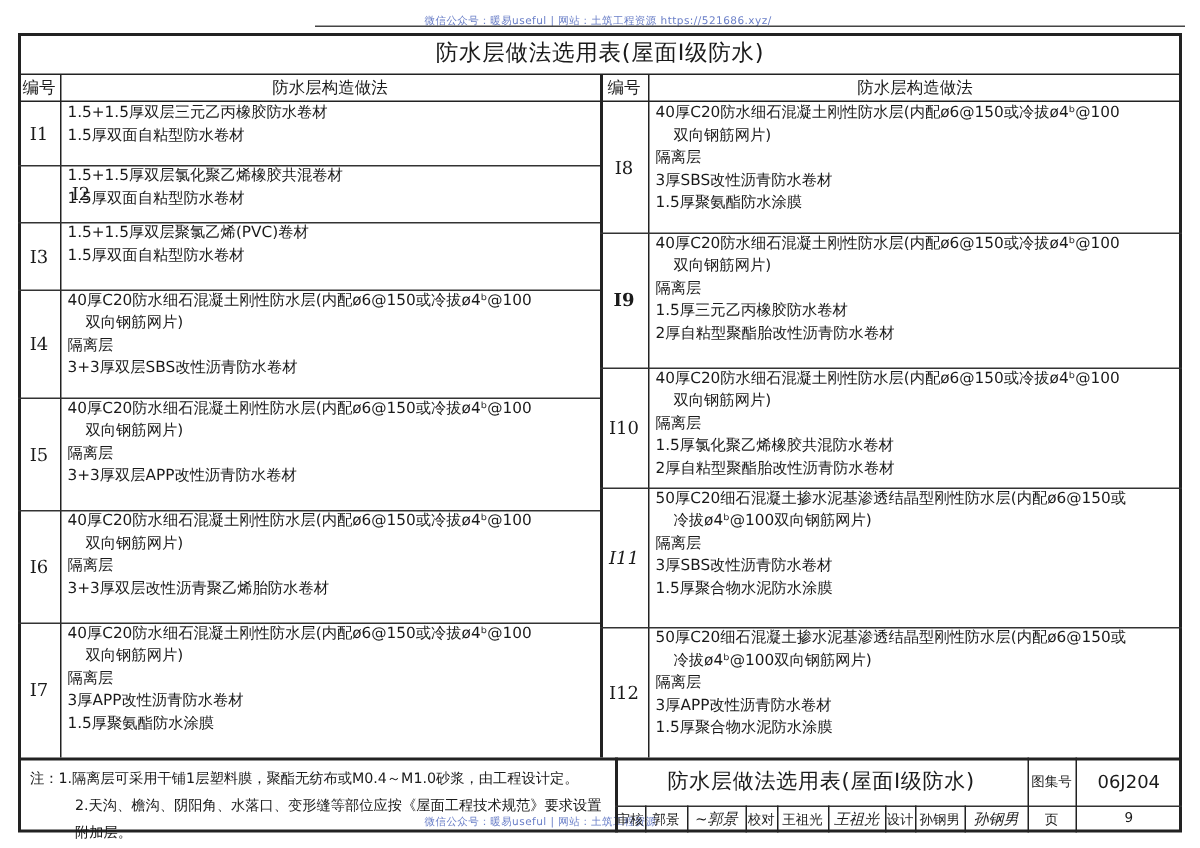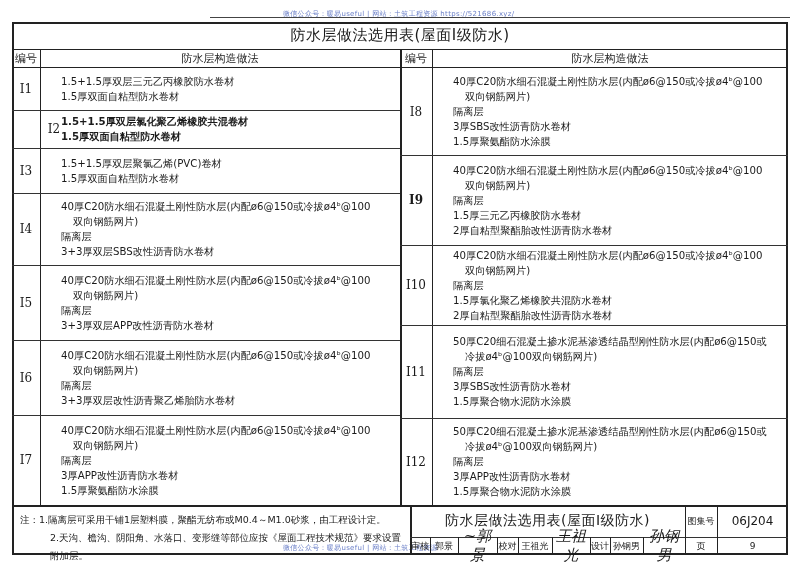--- a/index.html
+++ b/index.html
@@ -11,28 +11,28 @@
   .wm-bottom { left:283px; top:543px; }
   .frame { position:absolute; left:12px; top:22px; width:776px; height:533px; border:2px solid #222; box-sizing:border-box; }
   .title-row { position:absolute; left:12px; top:22px; width:776px; height:28px; border-bottom:1px solid #222; box-sizing:border-box;
                display:flex; align-items:center; justify-content:center; font-size:15px; letter-spacing:0.5px; }
   .hdr { position:absolute; top:50px; height:18px; border-bottom:1.5px solid #222; box-sizing:border-box;
          display:flex; align-items:center; justify-content:center; font-size:11px; }
   .vline { position:absolute; width:1px; background:#222; }
   .vline.thick { width:1.5px; }
   .hline { position:absolute; height:1px; background:#333; }
   .cell-id { position:absolute; display:flex; align-items:center; justify-content:center; font-family:"DejaVu Serif", serif; font-size:12px; }
-  .cell-body { position:absolute; font-size:10.2px; line-height:15px; padding-left:5px; box-sizing:border-box; display:flex; flex-direction:column; justify-content:center;margin-left:16px; }
+  .cell-body { position:absolute; font-size:10.2px; line-height:15px; padding-left:5px; box-sizing:border-box; display:flex; flex-direction:column; justify-content:flex-start; }
   .cell-body .line { white-space:nowrap; }
   .cell-body .line.indent { padding-left:12px; }
   .notes { position:absolute; left:12px; top:505px; width:398px; height:50px; font-size:9.5px; line-height:18px; padding:6px 0 0 8px; box-sizing:border-box; }
   .notes .n2 { padding-left:30px; }
   .tb-title { position:absolute; left:410px; top:505px; width:275px; height:32px; display:flex; align-items:center; justify-content:center; font-size:14px; letter-spacing:0.5px; }
   .tb-label { position:absolute; font-size:9px; display:flex; align-items:center; justify-content:center; }
-  .tb-sig { position:absolute; font-size:15px; font-style:italic; display:flex; align-items:center; justify-content:center; font-family:"DejaVu Serif", serif;text-align:center; }
+  .tb-sig { position:absolute; font-size:10px; font-style:italic; display:flex; align-items:center; justify-content:center; font-family:"DejaVu Serif", serif;text-align:center; }
 </style>
 </head>
 <body>
 
 <div class="watermark wm-top">微信公众号：暖易useful | 网站：土筑工程资源 https://521686.xyz/</div>
 <div class="wm-top-line"></div>
 
 <div class="frame"></div>
 
 <div class="title-row">防水层做法选用表(屋面Ⅰ级防水)</div>
@@ -62,21 +62,21 @@
 
 <div>
   <div class="cell-id" style="left:12px;top:68px;width:28px;height:42px;">Ⅰ1</div>
   <div class="cell-body" style="left:40px;top:68px;width:360px;height:42px;">
     <div class="line">1.5+1.5厚双层三元乙丙橡胶防水卷材</div>
     <div class="line">1.5厚双面自粘型防水卷材</div>
   </div>
 </div>
 <div>
   <div class="cell-id" style="left:12px;top:110px;width:28px;height:38px;padding-left:28px;">Ⅰ2</div>
-  <div class="cell-body" style="left:40px;top:110px;width:360px;height:38px;font-weight:bold;">
+  <div class="cell-body" style="left:40px;top:110px;width:360px;height:38px;">
     <div class="line">1.5+1.5厚双层氯化聚乙烯橡胶共混卷材</div>
     <div class="line">1.5厚双面自粘型防水卷材</div>
   </div>
 </div>
 <div>
   <div class="cell-id" style="left:12px;top:148px;width:28px;height:45px;">Ⅰ3</div>
   <div class="cell-body" style="left:40px;top:148px;width:360px;height:45px;">
     <div class="line">1.5+1.5厚双层聚氯乙烯(PVC)卷材</div>
     <div class="line">1.5厚双面自粘型防水卷材</div>
   </div>
@@ -143,21 +143,21 @@
   <div class="cell-id" style="left:400px;top:245px;width:32px;height:80px;">Ⅰ10</div>
   <div class="cell-body" style="left:432px;top:245px;width:356px;height:80px;">
     <div class="line">40厚C20防水细石混凝土刚性防水层(内配ø6@150或冷拔ø4ᵇ@100</div>
     <div class="line indent">双向钢筋网片)</div>
     <div class="line">隔离层</div>
     <div class="line">1.5厚氯化聚乙烯橡胶共混防水卷材</div>
     <div class="line">2厚自粘型聚酯胎改性沥青防水卷材</div>
   </div>
 </div>
 <div>
-  <div class="cell-id" style="left:400px;top:325px;width:32px;height:93px;">Ⅰ11</div>
+  <div class="cell-id" style="left:400px;top:325px;width:32px;height:93px;font-style:italic;">Ⅰ11</div>
   <div class="cell-body" style="left:432px;top:325px;width:356px;height:93px;">
     <div class="line">50厚C20细石混凝土掺水泥基渗透结晶型刚性防水层(内配ø6@150或</div>
     <div class="line indent">冷拔ø4ᵇ@100双向钢筋网片)</div>
     <div class="line">隔离层</div>
     <div class="line">3厚SBS改性沥青防水卷材</div>
     <div class="line">1.5厚聚合物水泥防水涂膜</div>
   </div>
 </div>
 <div>
   <div class="cell-id" style="left:400px;top:418px;width:32px;height:87px;">Ⅰ12</div>

